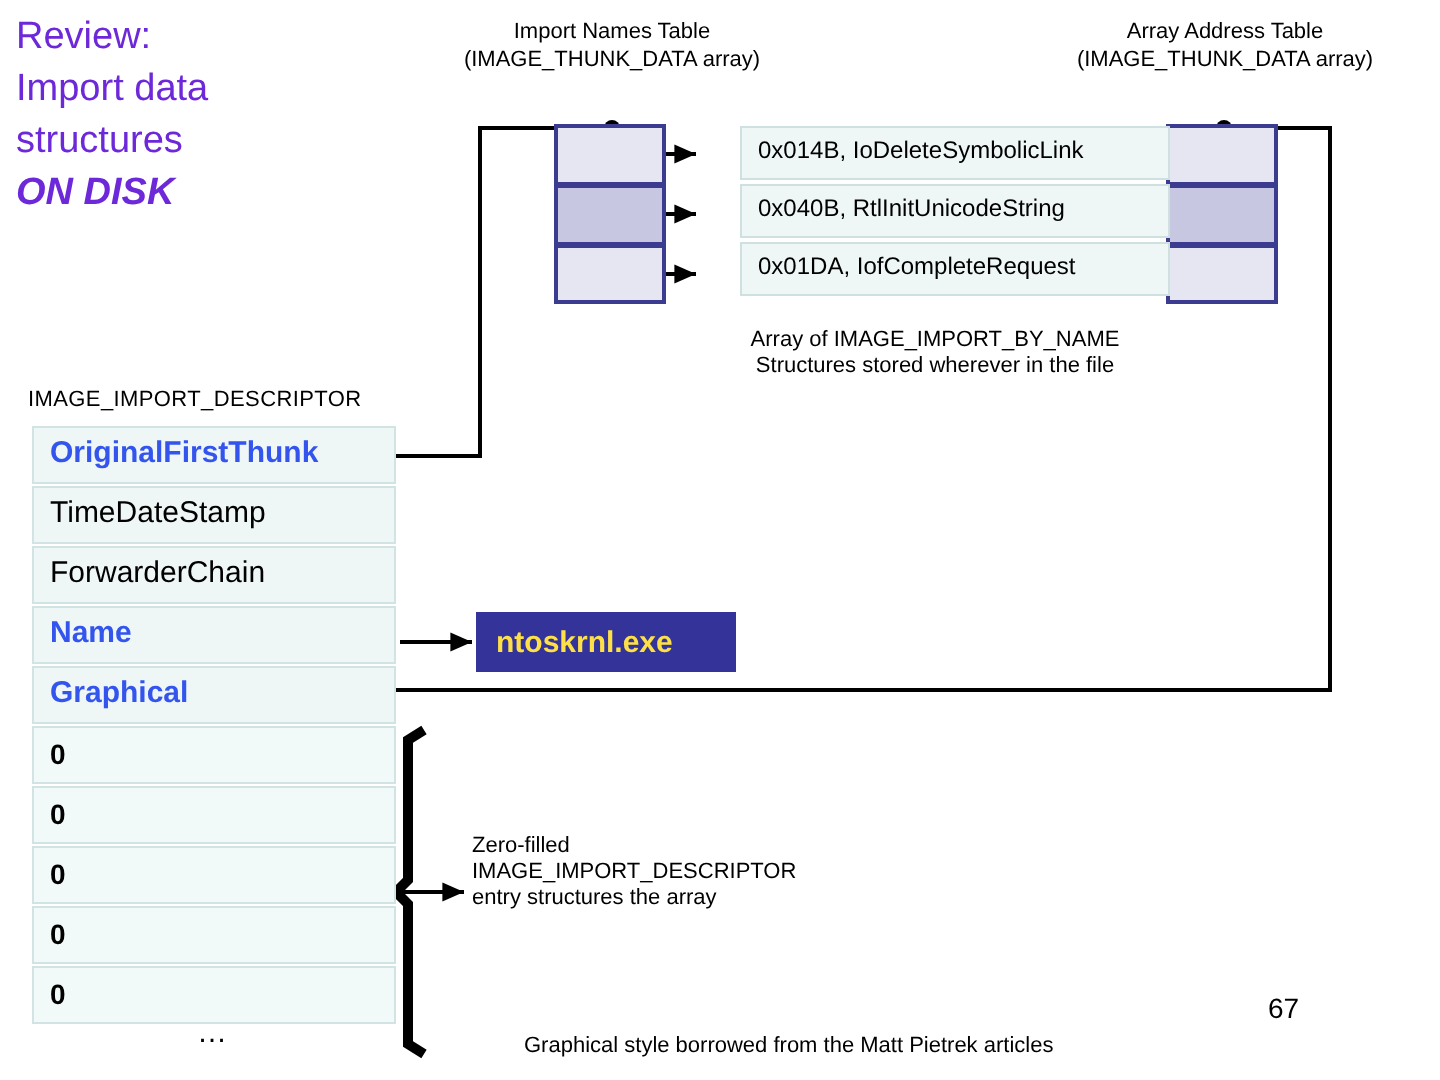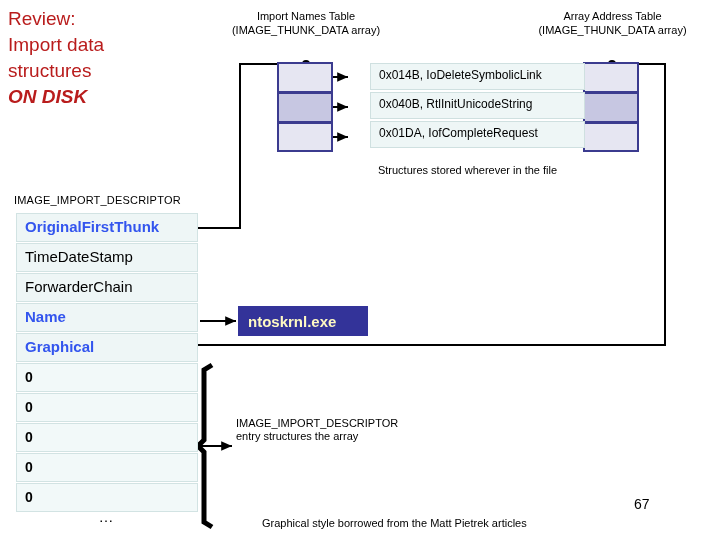--- a/index.html
+++ b/index.html
@@ -10,21 +10,21 @@
     position:relative;
     overflow:hidden;
     color:#000;
   }
   .abs{position:absolute;}
 
   
   #title{
     left:8px;top:6px;width:190px;
     font-size:19px;line-height:26px;
-    color:#b91c1c;
+    color:#6d28d9;
   }
   #title .bold{font-weight:bold;font-style:italic;}
 
   
   .col-head{
     text-align:center;
     font-size:11px;
     line-height:14px;
   }
   .col-head .h1{font-weight:normal;}
@@ -95,21 +95,21 @@
   #ellipsis{
     left:16px;top:508px;width:182px;
     text-align:center;font-size:15px;letter-spacing:2px;
   }
 
   
   #dll-box{
     left:238px;top:306px;
     width:130px;height:30px;
     background:#333399;
-    color:#fef9c3;
+    color:#fde047;
     font-size:15px;font-weight:bold;
     display:flex;align-items:center;
     padding-left:10px;box-sizing:border-box;
   }
 
   
   #zero-note{
     left:236px;top:417px;width:200px;
     font-size:11px;line-height:13px;text-align:left;
   }
@@ -184,20 +184,21 @@
   <div class="thunk-cell last"></div>
 </div>
 
 <div class="abs" id="name-entries">
   <div class="name-entry">0x014B, IoDeleteSymbolicLink</div>
   <div class="name-entry">0x040B, RtlInitUnicodeString</div>
   <div class="name-entry">0x01DA, IofCompleteRequest</div>
 </div>
 
 <div class="abs" id="array-note">
+  <div>Array of IMAGE_IMPORT_BY_NAME</div>
   <div>Structures stored wherever in the file</div>
 </div>
 
 <div class="abs" id="descr-label">IMAGE_IMPORT_DESCRIPTOR</div>
 
 <div class="abs" id="descr-table">
   <div class="descr-row blue">OriginalFirstThunk</div>
   <div class="descr-row plain">TimeDateStamp</div>
   <div class="descr-row plain">ForwarderChain</div>
   <div class="descr-row blue">Name</div>
@@ -209,18 +210,19 @@
   <div class="zero-row">0</div>
   <div class="zero-row">0</div>
   <div class="zero-row">0</div>
   <div class="zero-row">0</div>
 </div>
 <div class="abs" id="ellipsis">…</div>
 
 <div class="abs" id="dll-box">ntoskrnl.exe</div>
 
 <div class="abs" id="zero-note">
+  <div>Zero-filled</div>
   <div>IMAGE_IMPORT_DESCRIPTOR</div>
   <div>entry structures the array</div>
 </div>
 
 <div class="abs" id="page-no">67</div>
 <div class="abs" id="credit">Graphical style borrowed from the Matt Pietrek articles</div>
 
 </body></html>

